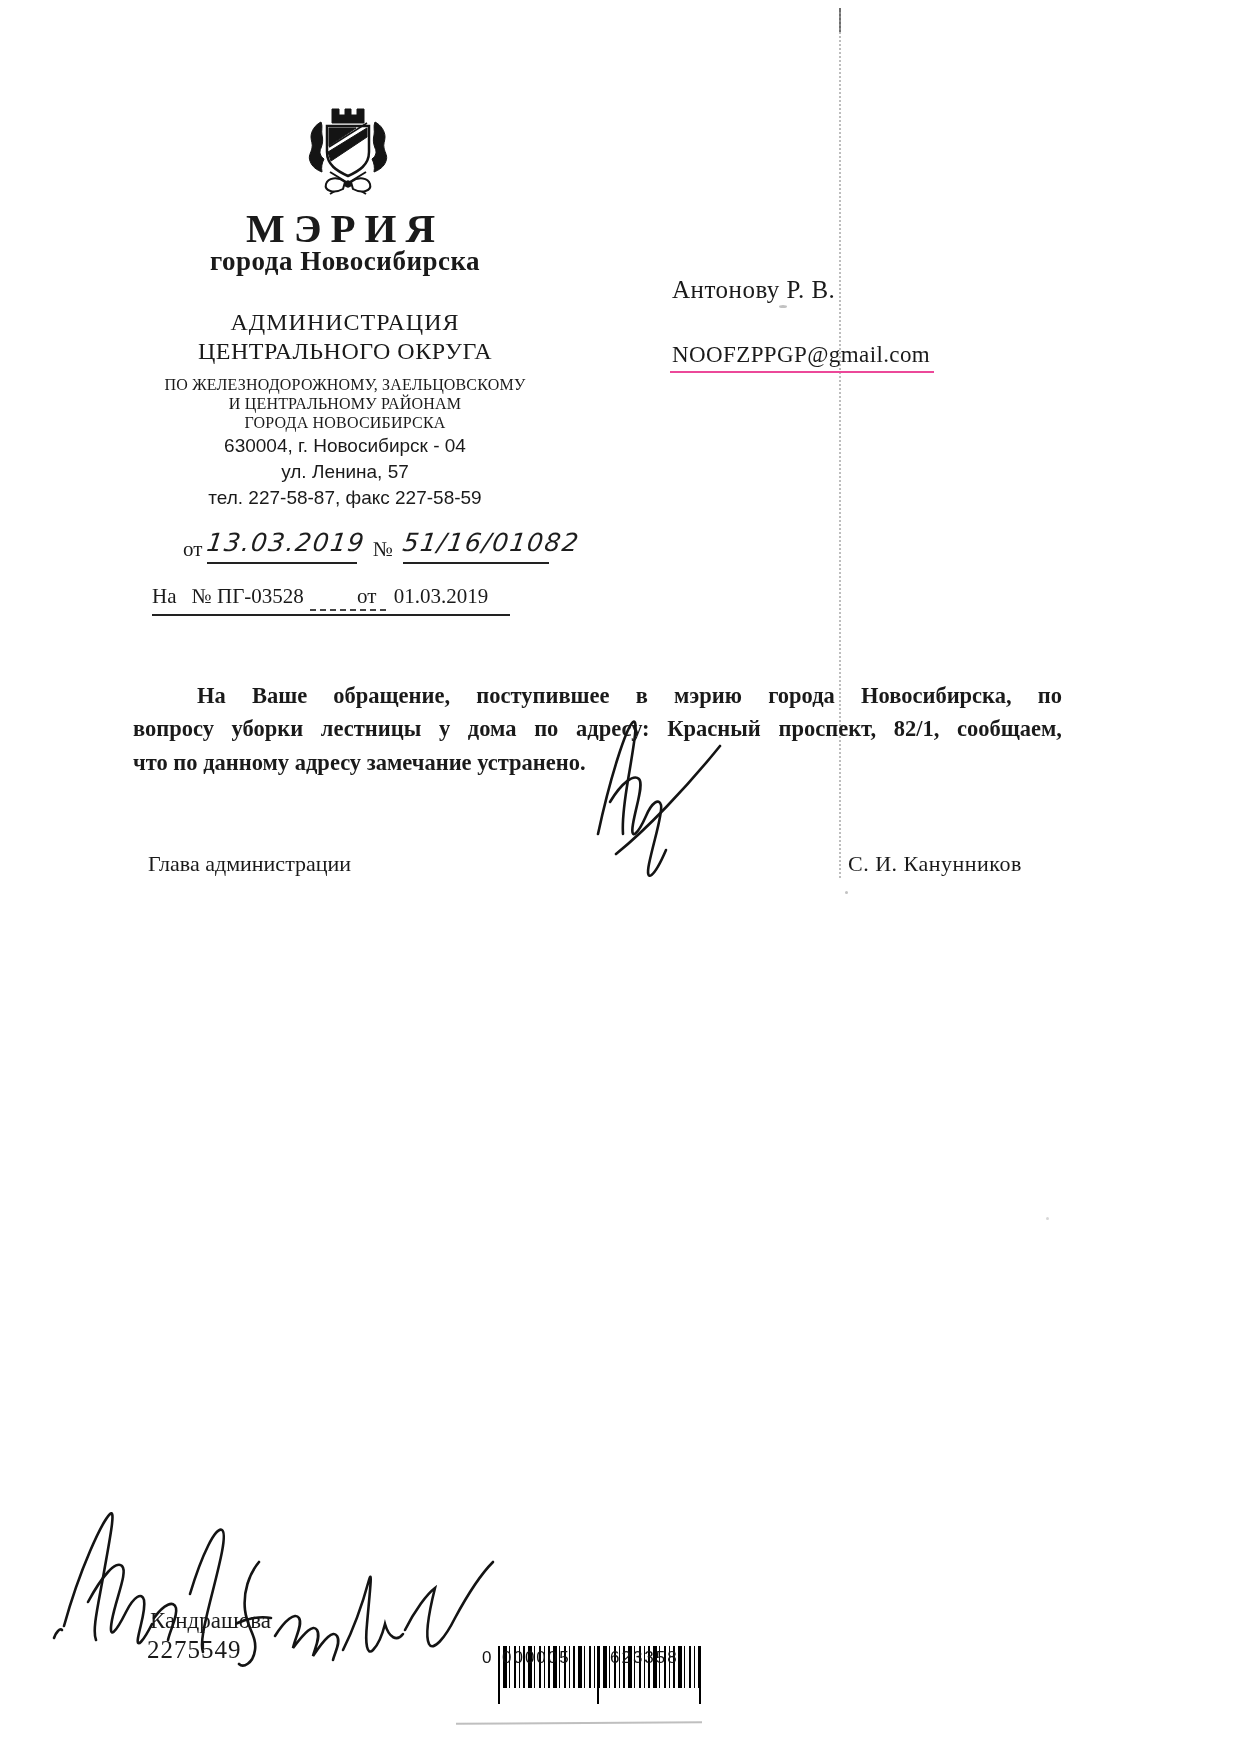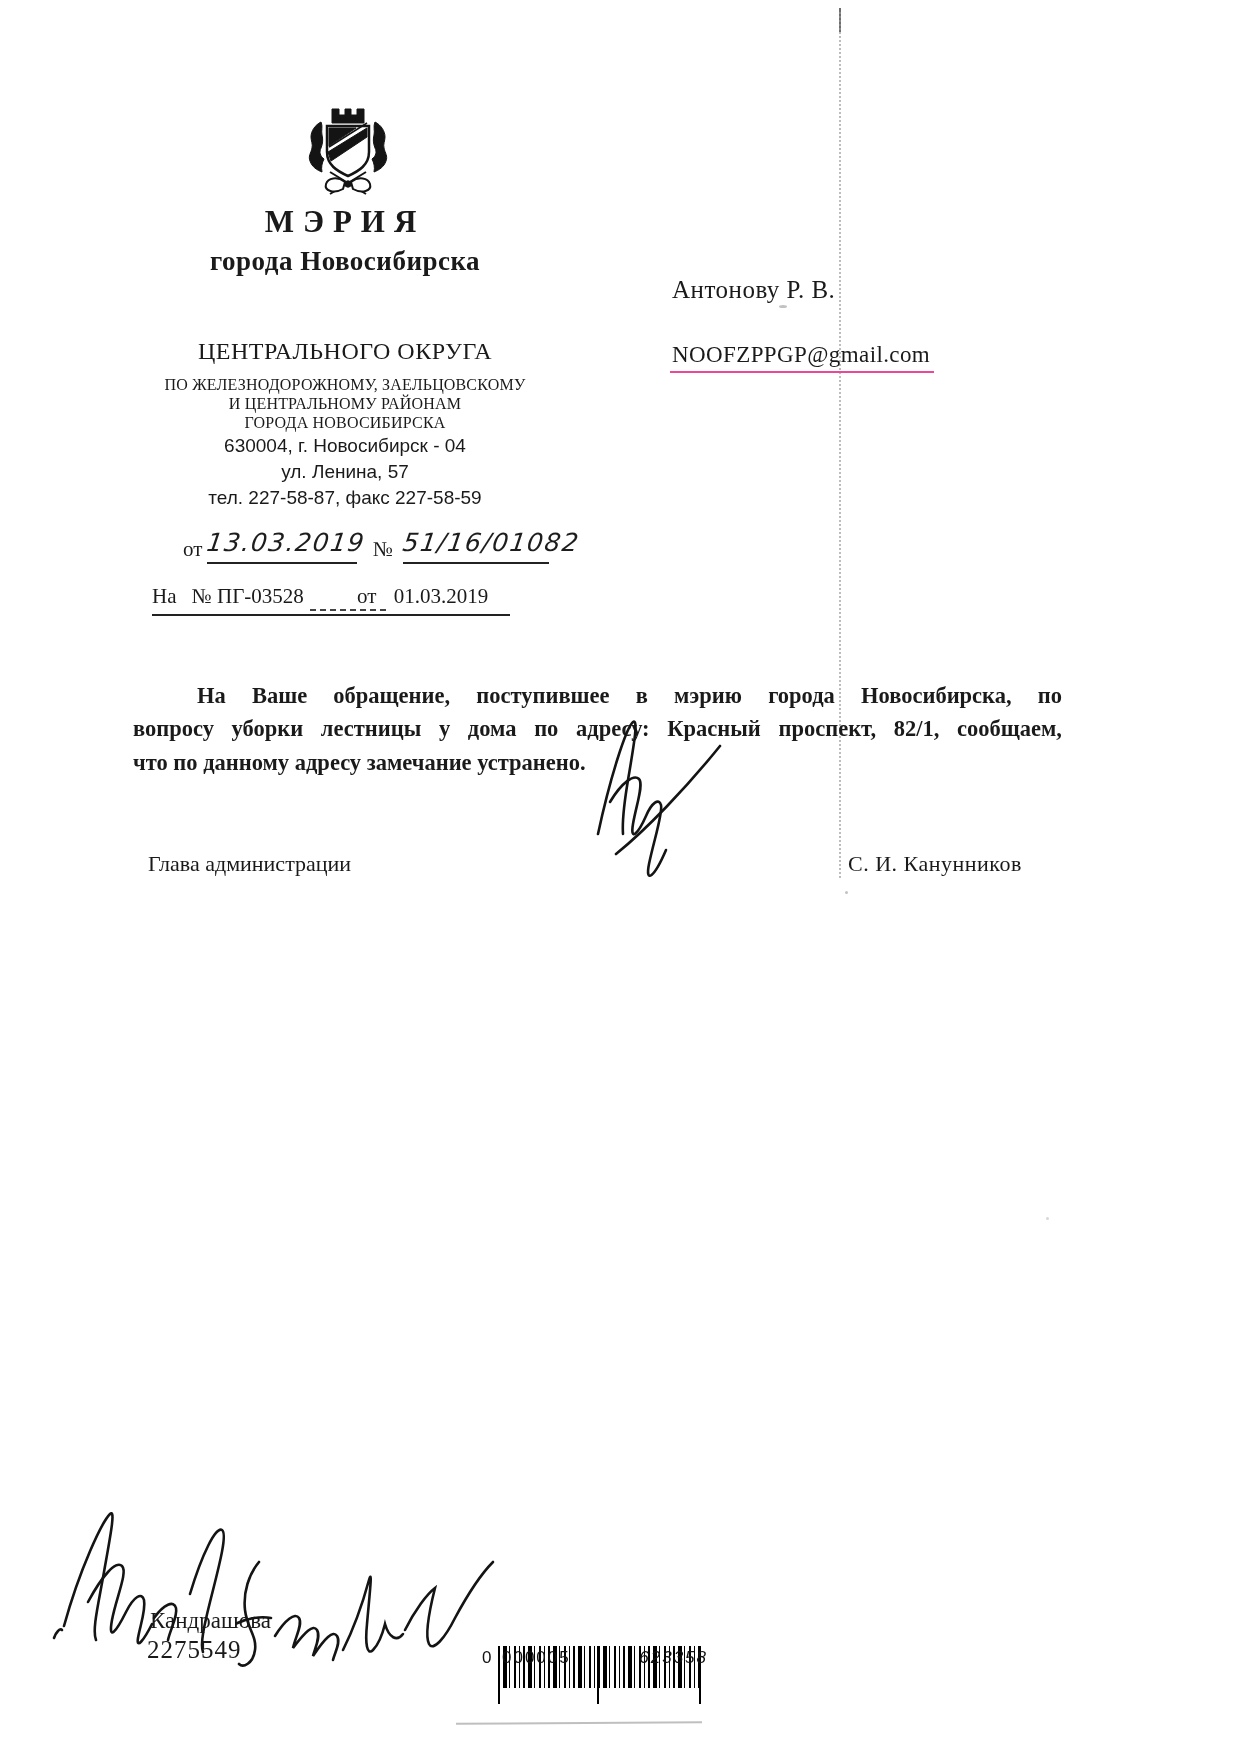--- a/index.html
+++ b/index.html
@@ -2,21 +2,21 @@
 <html><head>
 <meta charset="utf-8">
 <style>
   html,body{margin:0;padding:0;background:#ffffff;}
   .page{position:relative;width:1240px;height:1754px;background:#fff;overflow:hidden;
         font-family:"Liberation Serif",serif;color:#1a1a1a;}
 
   
   .lh{position:absolute;left:145px;width:400px;text-align:center;white-space:nowrap;}
   .emblem{position:absolute;left:296px;top:106px;}
-  .org1{top:204px;font-weight:bold;font-size:31px;letter-spacing:9px;}
+  .org1{top:204px;font-weight:bold;font-size:41px;letter-spacing:9px;}
   .org2{top:246px;font-weight:bold;font-size:27px;letter-spacing:.5px;}
   .dept1{top:309px;font-size:24px;letter-spacing:1px;}
   .dept2{top:338px;font-size:24px;letter-spacing:.5px;}
   .dist{font-size:16px;letter-spacing:.2px;}
   .dist1{top:376px;} .dist2{top:395px;} .dist3{top:414px;}
   .sans{font-family:"Liberation Sans",sans-serif;}
   .addr1{top:435px;font-size:19px;} .addr2{top:461px;font-size:19px;} .phone{top:487px;font-size:19px;}
 
   
   .ref-label{position:absolute;font-size:21px;}
@@ -61,21 +61,21 @@
           #000 5px,#000 9px,#fff 9px,#fff 11px,
           #000 11px,#000 12px,#fff 12px,#fff 16px,
           #000 16px,#000 18px,#fff 18px,#fff 21px,
           #000 21px,#000 22px,#fff 22px,#fff 25px);}
   .digit-row{position:absolute;left:0;top:42px;width:205px;height:22px;background:#fff;z-index:1;}
   .guard{position:absolute;top:0;width:2px;height:58px;background:#000;z-index:2;}
   .g-left{left:0;} .g-mid{left:99px;} .g-right{left:201px;}
   .bc-digit{position:absolute;z-index:3;font-family:"Liberation Sans",sans-serif;
             font-size:17px;color:#111;top:2px;}
   .bc-0{left:-16px;} .bc-g1{left:4px;width:80px;text-align:left;letter-spacing:2px;}
-  .bc-g2{left:118px;width:92px;text-align:right;letter-spacing:2px;font-style:italic;}
+  .bc-g2{left:112px;width:92px;text-align:left;letter-spacing:2px;}
   .under-barcode-line{position:absolute;left:456px;top:1722px;width:246px;height:2px;
                       background:#8a8a8a;opacity:.55;transform:rotate(-.4deg);}
 
   
   .fold-line{position:absolute;left:839px;top:12px;height:866px;width:0;
              border-left:2px dotted #9a9a9a;opacity:.65;}
   .fold-tick{position:absolute;left:839px;top:8px;width:2px;height:24px;background:#555;opacity:.85;}
   .speck{position:absolute;background:#9a9a9a;border-radius:50%;opacity:.6;}
   .speck1{left:779px;top:305px;width:8px;height:3px;}
   .speck2{left:845px;top:891px;width:3px;height:3px;}
@@ -103,20 +103,21 @@
     <path d="M25 16 c-6 3 -10 9 -10 15 c0 4 2 7 1 11 c-1 5 -4 8 -2 13 c2 6 7 9 12 11 c-1 -5 0 -9 2 -13 c-4 -3 -5 -7 -3 -11 c2 -5 2 -9 1 -13 c-1 -4 1 -9 -1 -13 z" fill="#141414" stroke="none"></path>
     <path d="M79 16 c6 3 10 9 10 15 c0 4 -2 7 -1 11 c1 5 4 8 2 13 c-2 6 -7 9 -12 11 c1 -5 0 -9 -2 -13 c4 -3 5 -7 3 -11 c-2 -5 -2 -9 -1 -13 c1 -4 -1 -9 1 -13 z" fill="#141414" stroke="none"></path>
     <path d="M34 88 L70 66 M34 66 L70 88" fill="none" stroke-width="2"></path>
     <path d="M49 76 c-8 -6 -17 -4 -19 2 c-2 7 8 10 17 5 z" fill="#fff" stroke-width="2"></path>
     <path d="M55 76 c8 -6 17 -4 19 2 c2 7 -8 10 -17 5 z" fill="#fff" stroke-width="2"></path>
     <circle cx="52" cy="78" r="3.2" fill="#141414" stroke="none"></circle>
   </svg>
 
   <div class="lh org1">МЭРИЯ</div>
   <div class="lh org2">города Новосибирска</div>
+  <div class="lh dept1">АДМИНИСТРАЦИЯ</div>
   <div class="lh dept2">ЦЕНТРАЛЬНОГО ОКРУГА</div>
   <div class="lh dist dist1">ПО ЖЕЛЕЗНОДОРОЖНОМУ, ЗАЕЛЬЦОВСКОМУ</div>
   <div class="lh dist dist2">И ЦЕНТРАЛЬНОМУ РАЙОНАМ</div>
   <div class="lh dist dist3">ГОРОДА НОВОСИБИРСКА</div>
   <div class="lh sans addr1">630004, г. Новосибирск - 04</div>
   <div class="lh sans addr2">ул. Ленина, 57</div>
   <div class="lh sans phone">тел. 227-58-87, факс 227-58-59</div>
 
   <span class="ref-label" style="left:183px;top:537px;">от</span>
   <span class="u-line" style="left:207px;top:528px;width:150px;">

